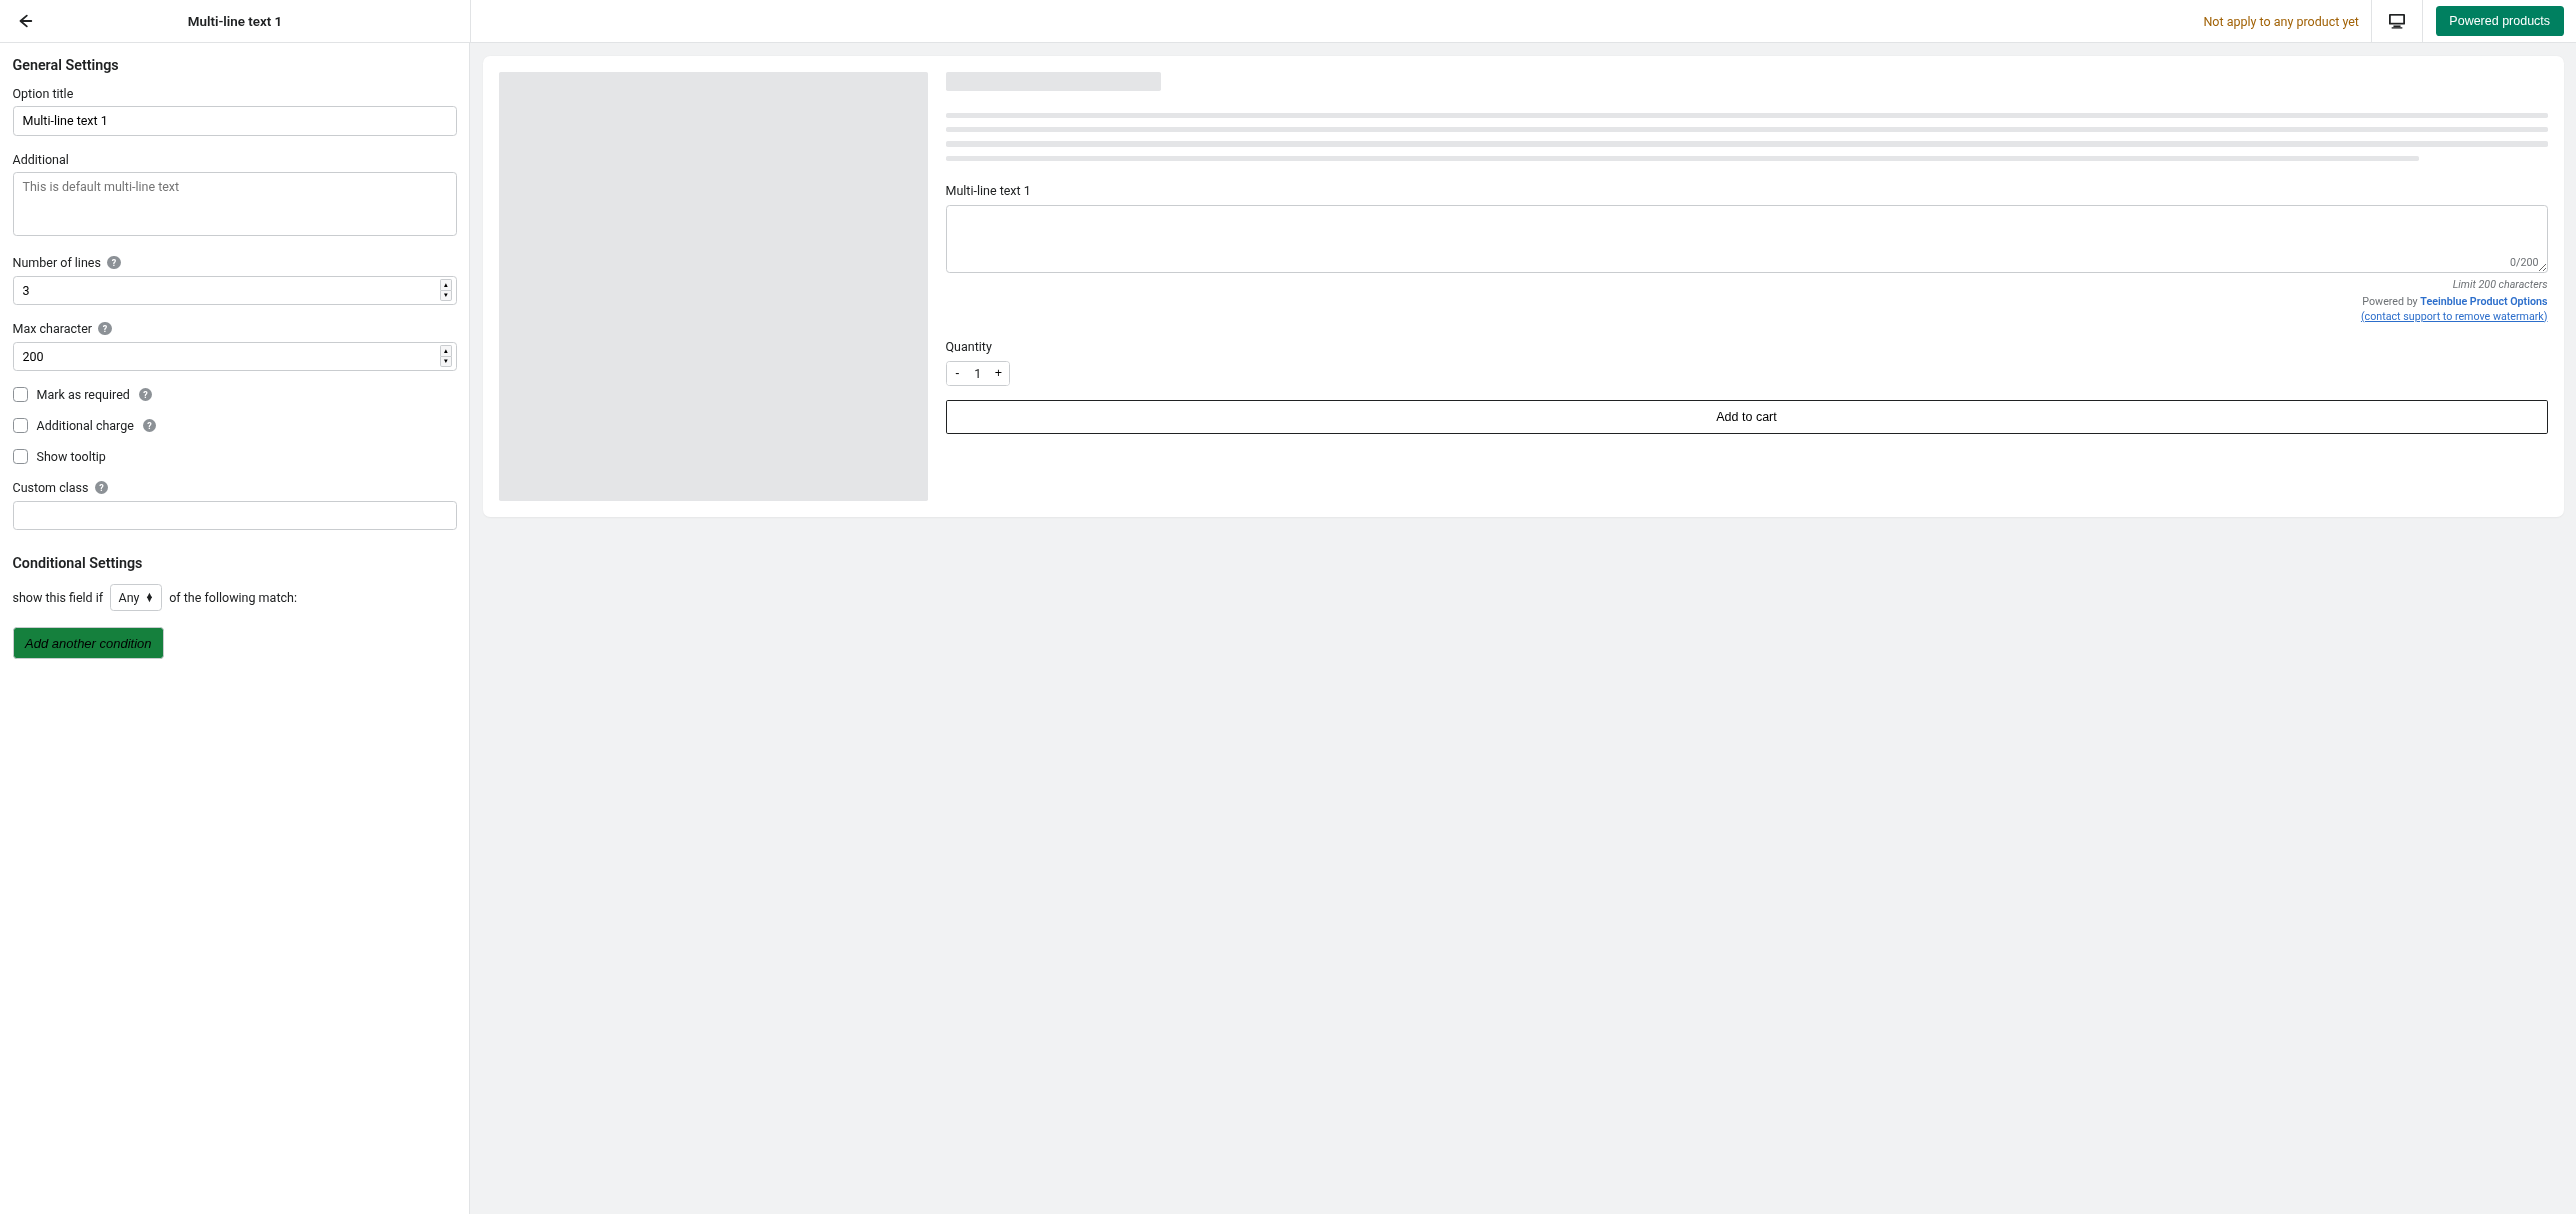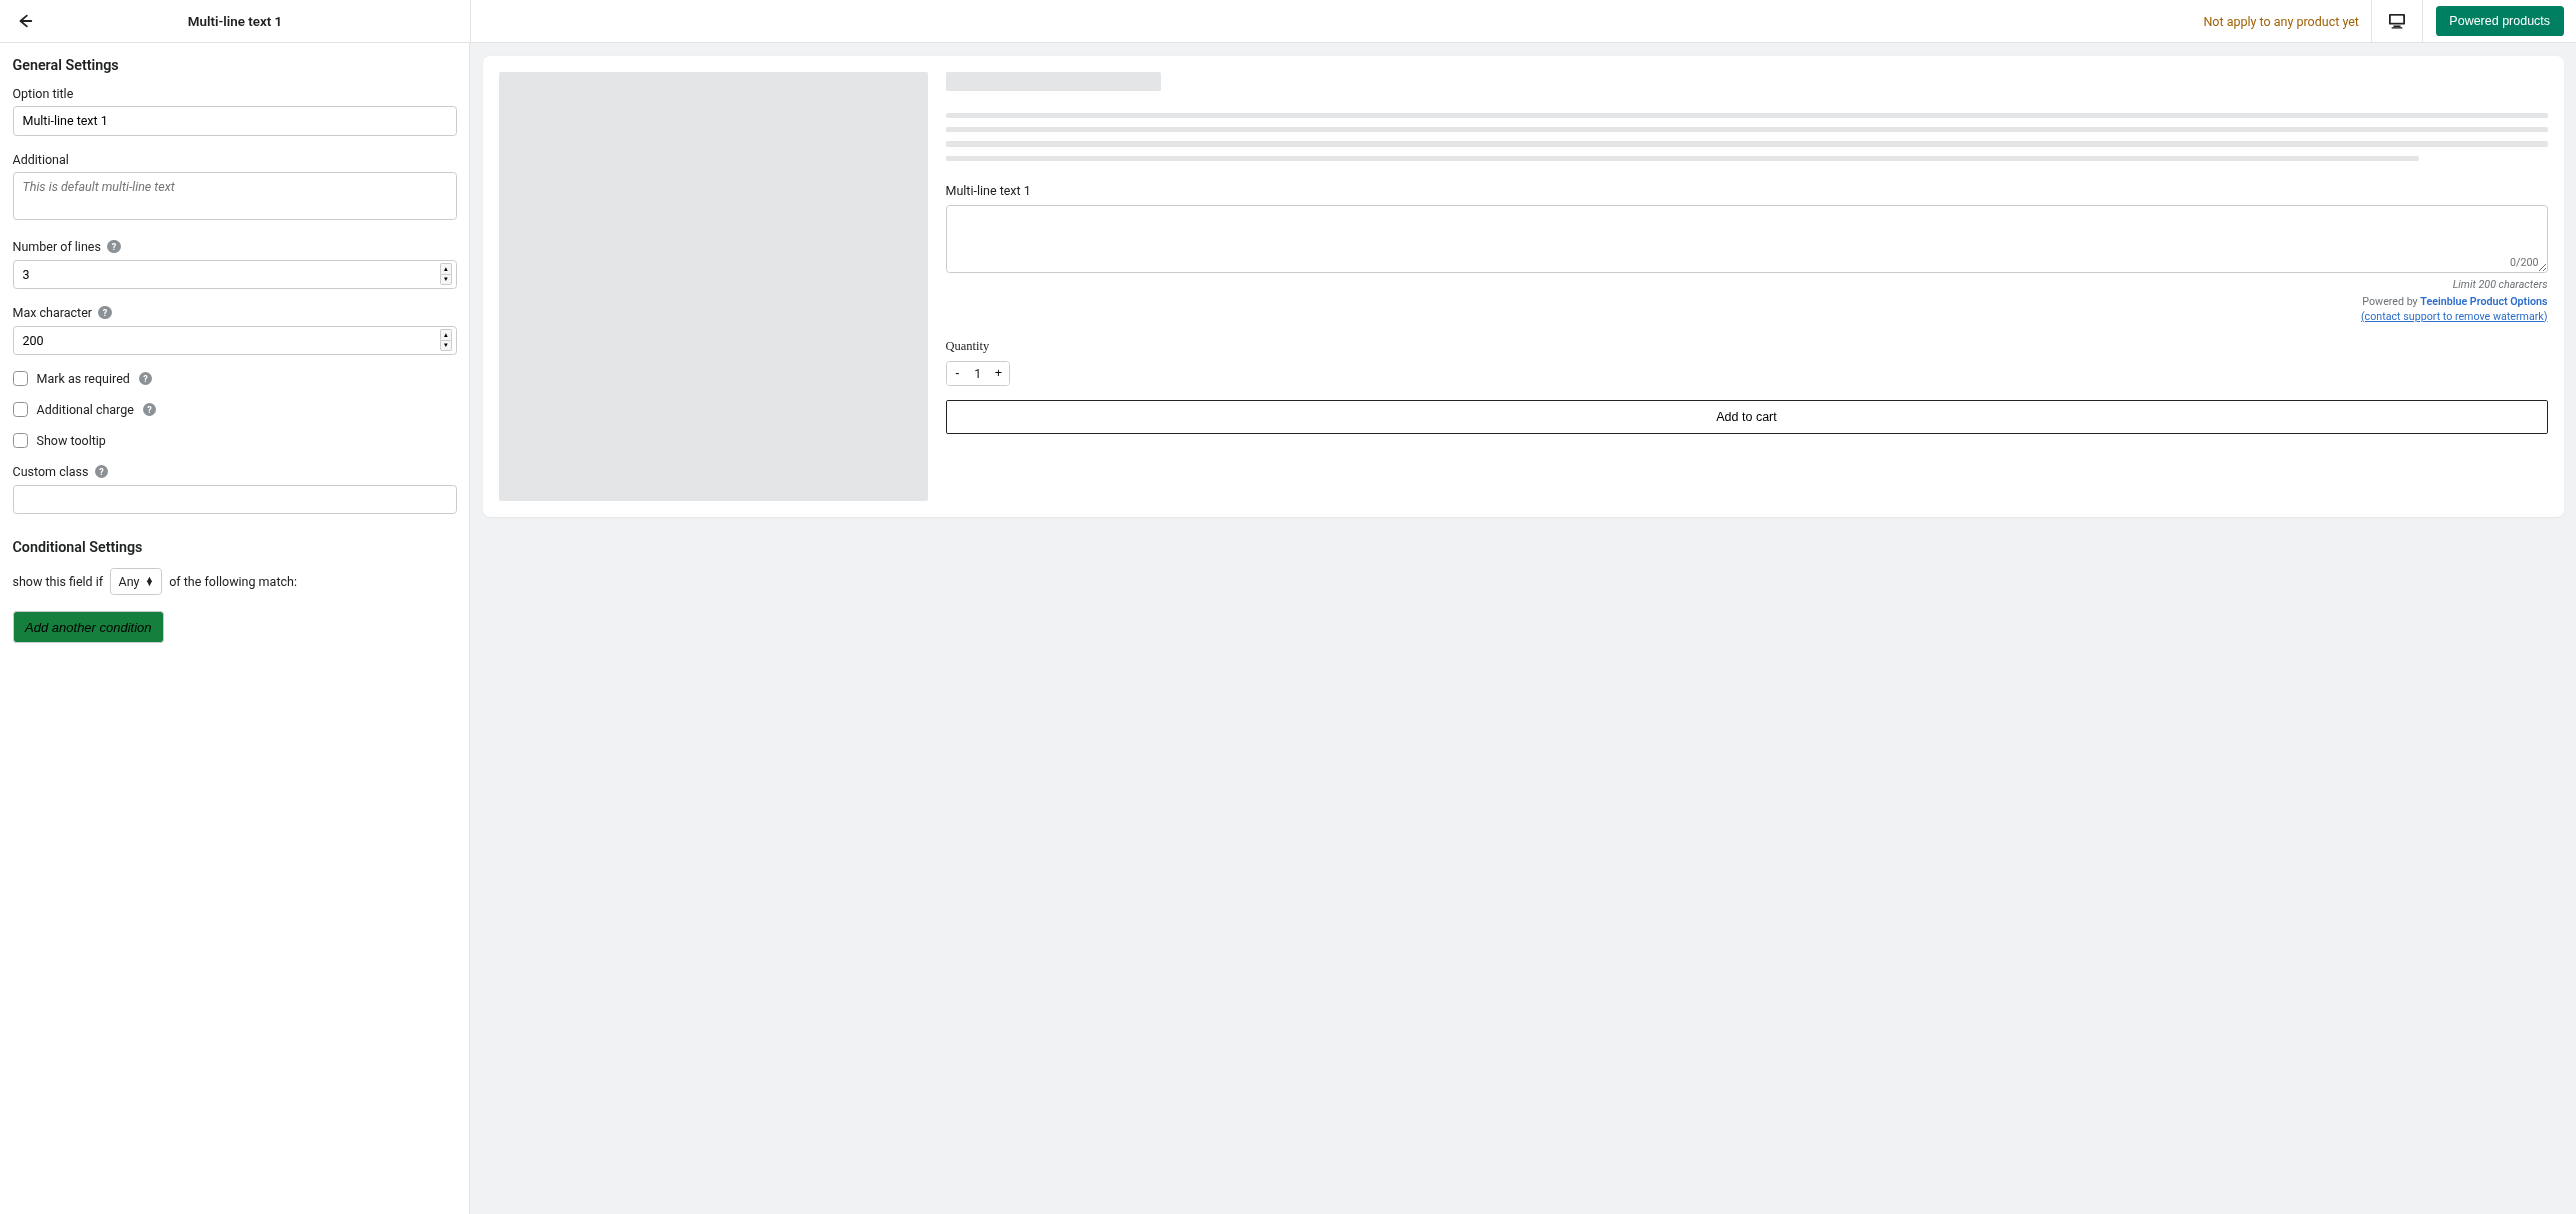--- a/index.html
+++ b/index.html
@@ -102,21 +102,21 @@
   font-weight: 700;
 }
 .text-input, .textarea-input, .number-input, .select-input {
   width: 100%;
   border: 0.9px solid #c9cccf;
   border-radius: 3.6px;
   padding: 6.3px 9px;
   font-size: 12.5px;
   font-family: inherit;
 }
-.textarea-input { height: 48px; resize: none; font-style: italic; }
+.textarea-input { height: 64px; resize: none; }
 .number-wrap { position: relative; }
 .number-input { padding-right: 27px; }
 .spinner {
   position: absolute;
   right: 4.5px;
   top: 3.6px;
   width: 12.5px;
   display: flex;
   flex-direction: column;
 }
@@ -202,21 +202,21 @@
   resize: both;
   font-family: inherit;
   font-size:12.5px;
 }
 .counter { text-align: right; font-size: 10.7px; color: #6d7175; margin-top: -19.7px; margin-right: 9px; position:relative; pointer-events:none;}
 .limit-txt { text-align: right; font-style: italic; font-size: 10.7px; color: #6d7175; margin-top: 9px; }
 .powered { text-align: right; font-size: 10.7px; color: #6d7175; margin-top: 3.6px; }
 .powered a { color: #2c6ecb; font-weight: 600; text-decoration: none; }
 .watermark { text-align: right; font-size: 10.7px; margin-top: 1.8px; }
 .watermark a { color: #2c6ecb; text-decoration: underline; }
-.qty-label { font-size: 12.5px; margin-top: 16px; margin-bottom: 7.2px; font-family: Liberation Serif, serif; }
+.qty-label { font-size: 12.5px; margin-top: 16px; margin-bottom: 7.2px; }
 .qty-box {
   display: inline-flex;
   border: 0.9px solid #c9cccf;
   border-radius: 3.6px;
   overflow: hidden;
 }
 .qty-box button {
   width: 21.5px; height: 23px;
   background: #fff; border: none;
   cursor: pointer; font-size: 12.5px;

